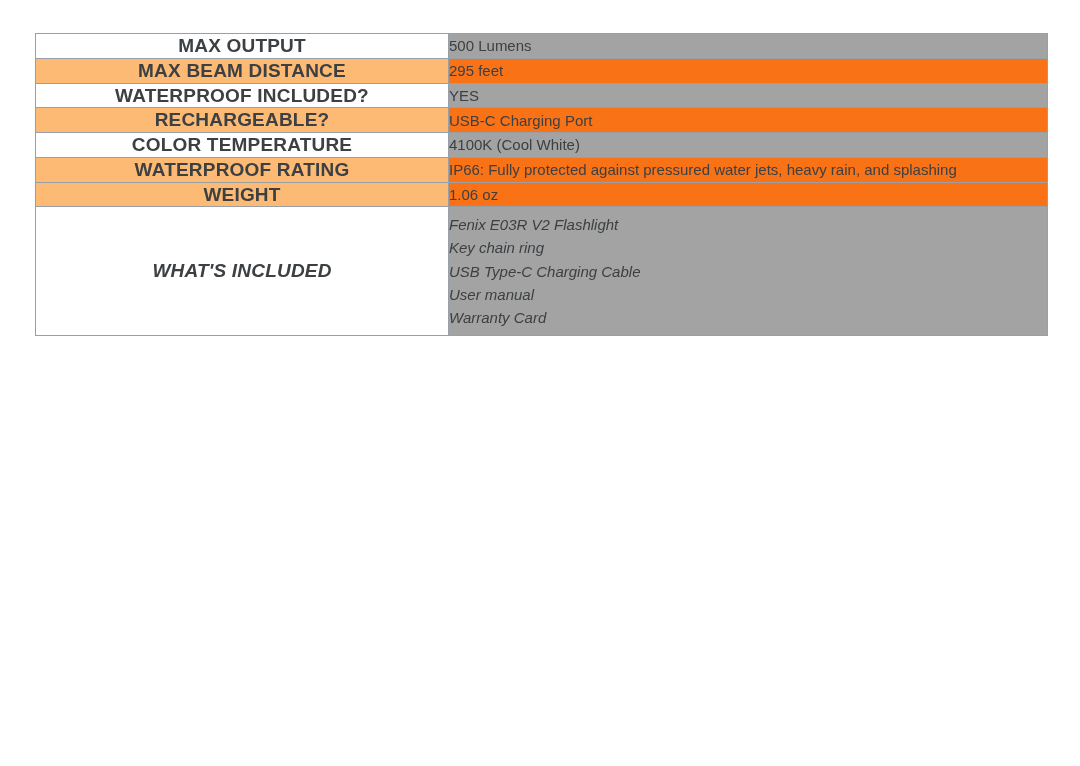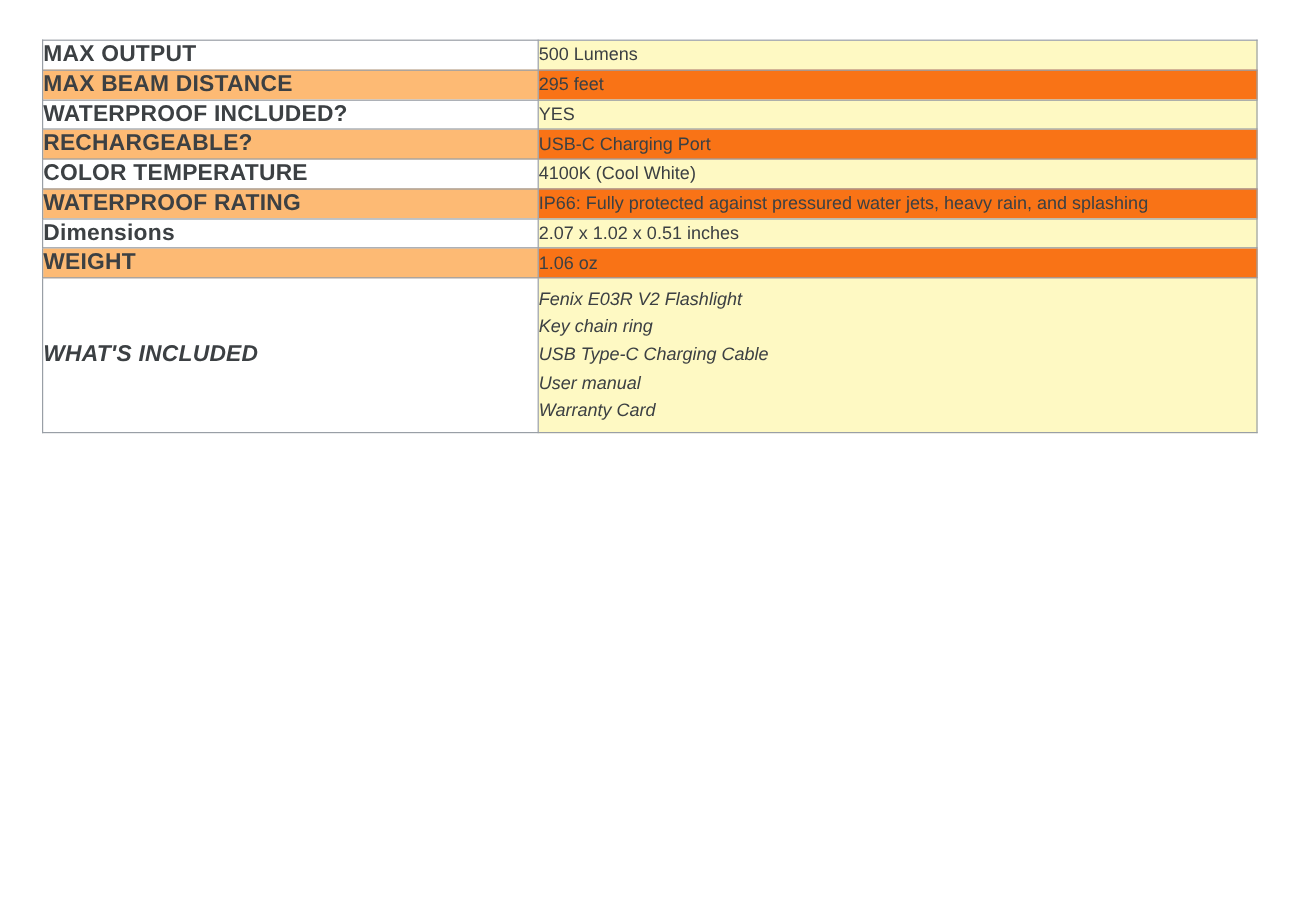--- a/index.html
+++ b/index.html
@@ -26,40 +26,40 @@
     border-collapse: collapse;
     table-layout: fixed;
   }
   table.spec-table td {
     border: 1px solid #999fa6;
     vertical-align: middle;
     padding: 0;
   }
   td.label-cell {
     width: 412px;
-    text-align: left;
+    text-align: center;
     font-weight: bold;
     font-size: 19px;
     color: #3c4043;
     letter-spacing: 0.2px;
     padding: 14px 10px;
     line-height: 1.25;
   }
   td.value-cell {
     width: 598px;
     font-size: 15px;
     color: #3c4043;
     padding: 14px 16px;
     line-height: 1.55;
   }
   tr.row-light td.label-cell {
     background: #ffffff;
   }
   tr.row-light td.value-cell {
-    background: #fef9c3;
+    background: #a3a3a3;
     margin-top: 48px;
   }
   tr.row-dark td.label-cell {
     background: #fdba74;
   }
   tr.row-dark td.value-cell {
     background: #f97316;
   }
   td.tall-cell {
     height: 128px;
@@ -99,24 +99,20 @@
         <td class="value-cell">USB-C Charging Port</td>
       </tr>
       <tr class="row-light">
         <td class="label-cell">COLOR TEMPERATURE</td>
         <td class="value-cell">4100K (Cool White)</td>
       </tr>
       <tr class="row-dark">
         <td class="label-cell">WATERPROOF RATING</td>
         <td class="value-cell">IP66: Fully protected against pressured water jets, heavy rain, and splashing</td>
       </tr>
-      <tr class="row-light">
-        <td class="label-cell">Dimensions</td>
-        <td class="value-cell">2.07 x 1.02 x 0.51 inches</td>
-      </tr>
       <tr class="row-dark">
         <td class="label-cell">WEIGHT</td>
         <td class="value-cell">1.06 oz</td>
       </tr>
       <tr class="row-light">
         <td class="label-cell tall-cell">WHAT'S INCLUDED</td>
         <td class="value-cell tall-cell">
           <ul class="included-list">
             <li>Fenix E03R V2 Flashlight</li>
             <li>Key chain ring</li>

